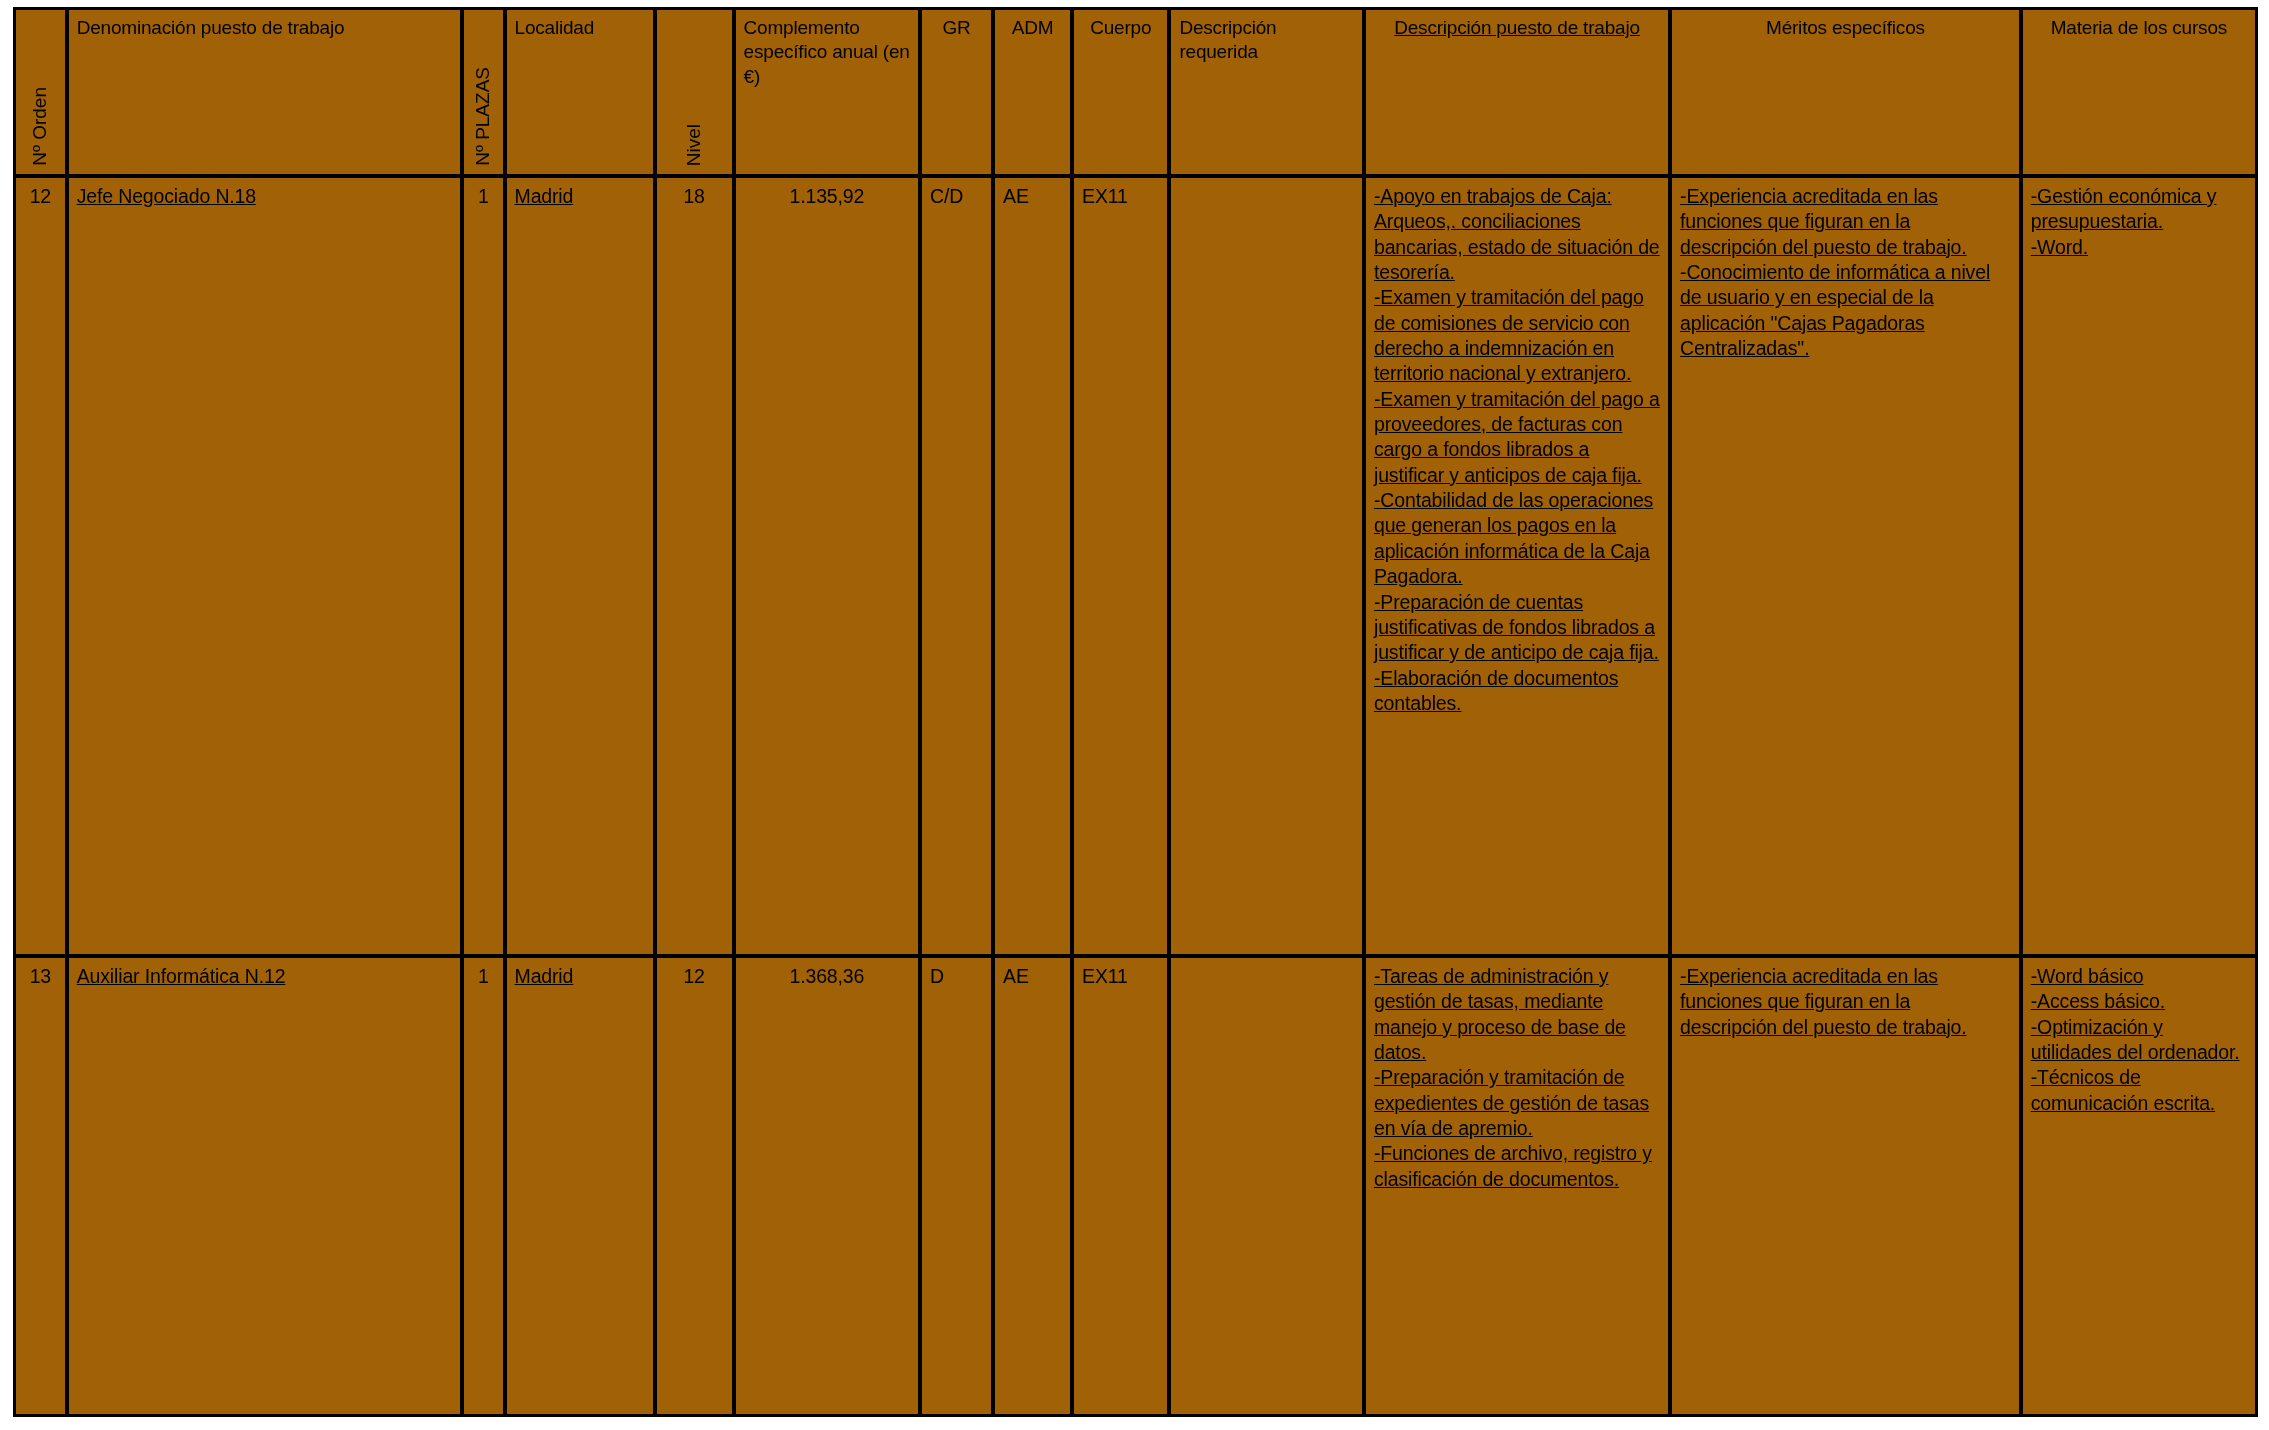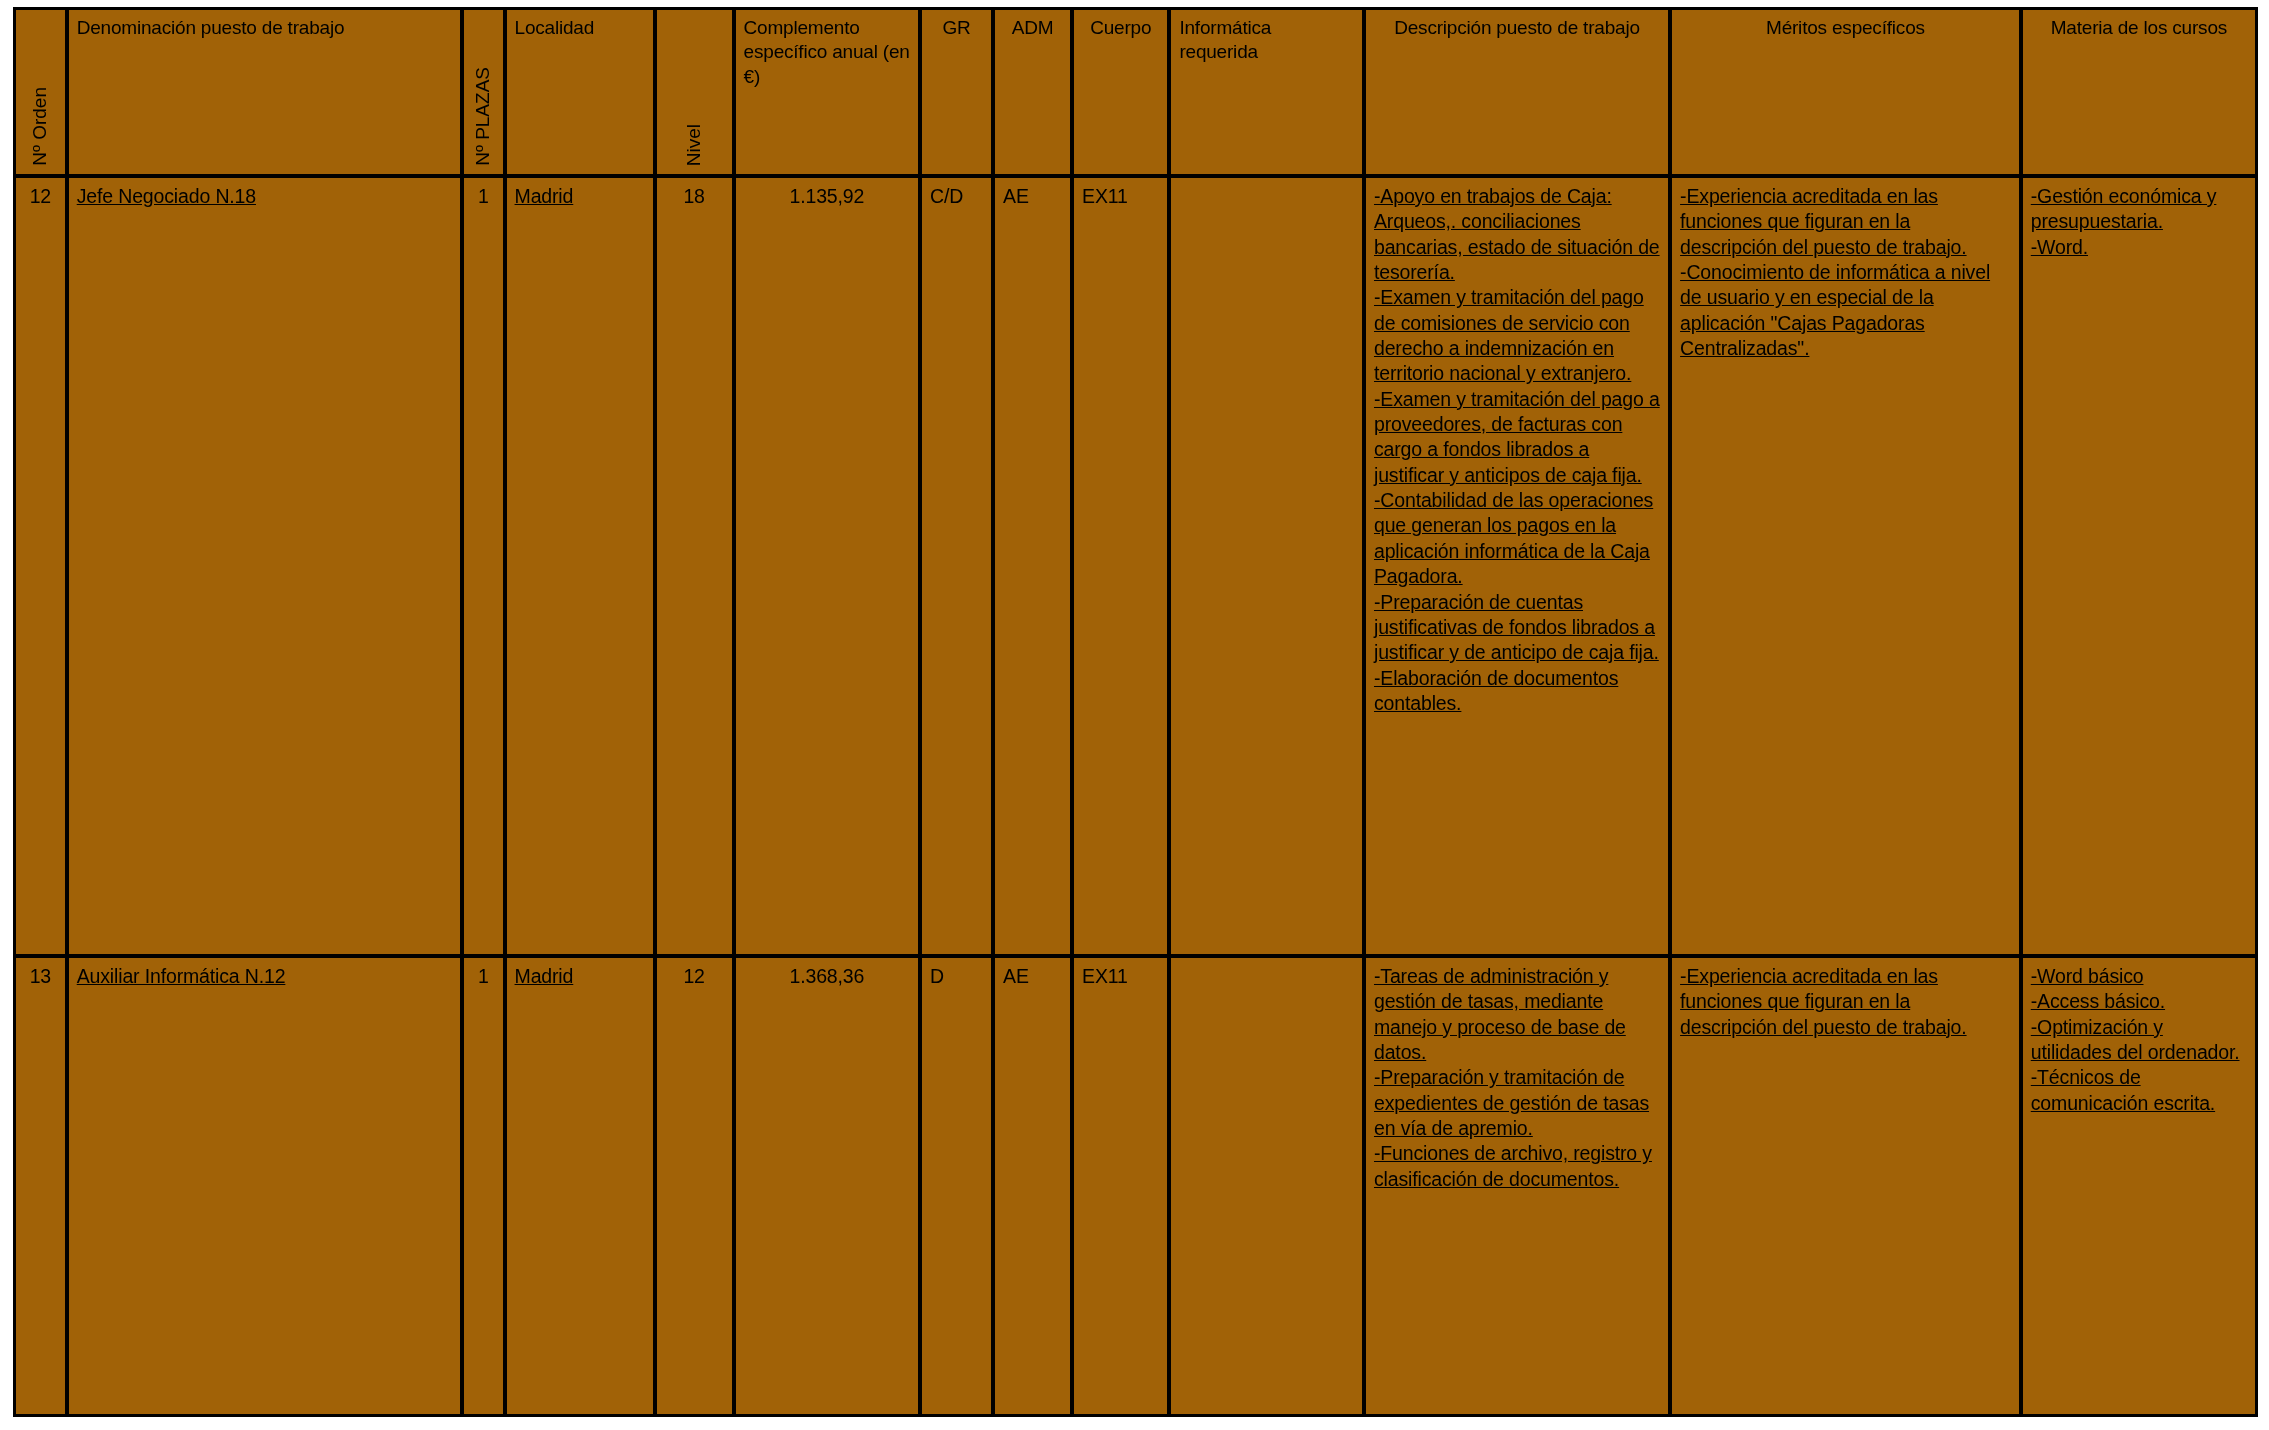--- a/index.html
+++ b/index.html
@@ -63,21 +63,21 @@
     justify-content: center;
   }
   .vert {
     writing-mode: vertical-rl;
     transform: rotate(180deg);
     font-size: 19px;
     white-space: nowrap;
     letter-spacing: 0px;
   }
 
-  .underline { }
+  .underline { text-decoration: underline; }
 
   
   tbody td {
     font-size: 19.5px;
     line-height: 1.30;
     letter-spacing: -0.15px;
     margin-left: 8px;
   }
   tbody tr.r1 td { height: 780px; }
   tbody tr.r2 td { height: 460px; padding-left: 8px; }
@@ -168,21 +168,21 @@
 
         <th class="ctr">
           <span>ADM</span>
         </th>
 
         <th class="ctr">
           <span>Cuerpo</span>
         </th>
 
         <th>
-          <span>Informática requerida</span>
+          <span>Descripción requerida</span>
         </th>
 
         <th class="ctr">
           <span class="underline">Descripción puesto de trabajo</span>
         </th>
 
         <th class="ctr">
           <span>Méritos específicos</span>
         </th>
 

